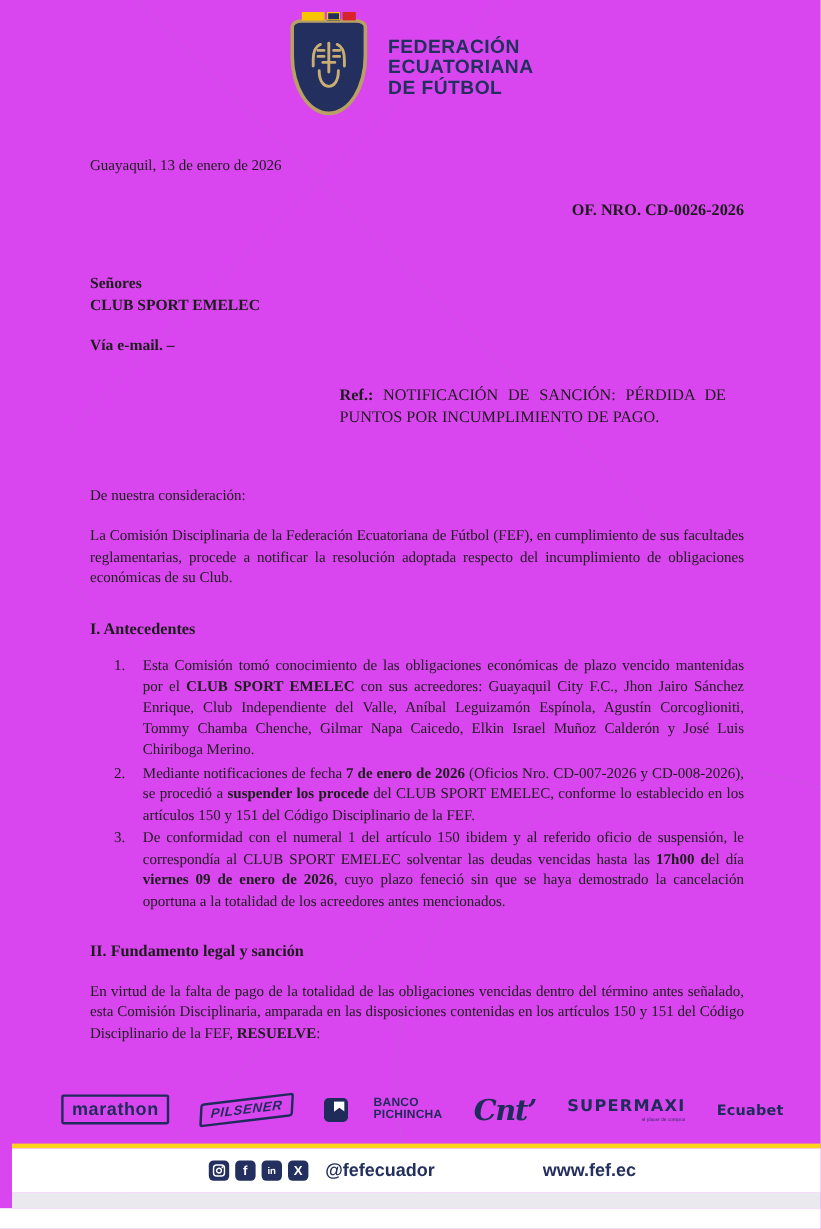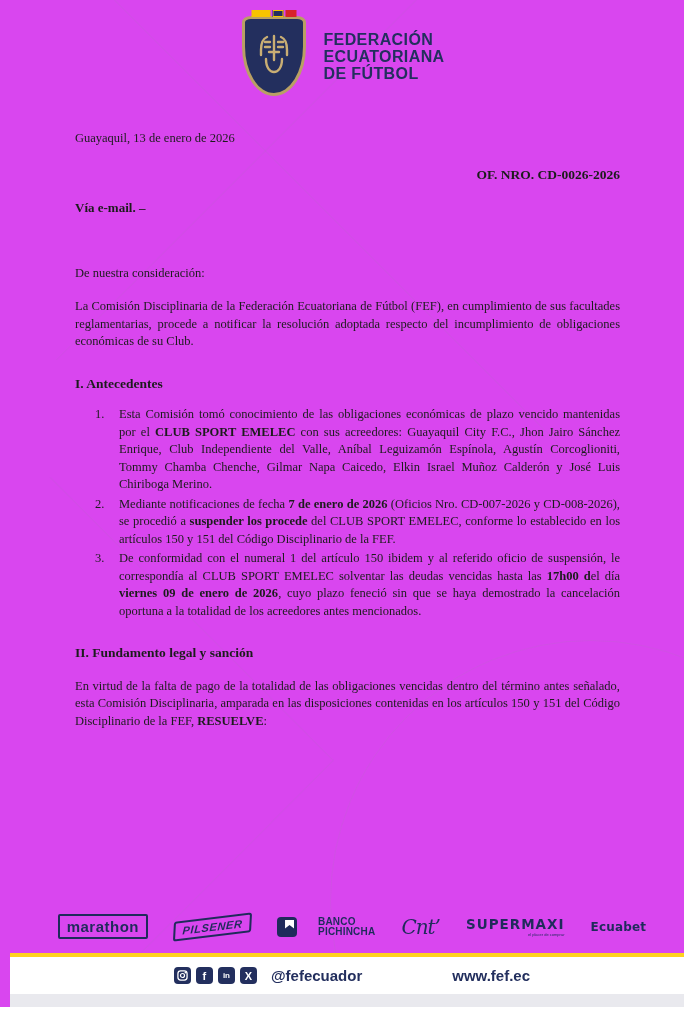--- a/index.html
+++ b/index.html
@@ -65,21 +65,21 @@
     display:flex;justify-content:center;align-items:center;gap:26px;
     color:#1f2b5b;margin-bottom:14px;
     font-family:"Liberation Sans","DejaVu Sans",sans-serif;
   }
   .sp-marathon{border:2px solid #1f2b5b;border-radius:2px;padding:2px 7px;font-weight:bold;font-size:15px;letter-spacing:0.5px;}
   .sp-pilsener{border:2px solid #1f2b5b;border-radius:3px;padding:2px 7px;font-weight:bold;font-style:italic;font-size:11px;letter-spacing:0.5px;transform:skew(-10deg) rotate(-7deg);}
   .sp-banco{display:flex;align-items:center;gap:21px;}
   .banco-icon{position:relative;width:20px;height:20px;background:#1f2b5b;border-radius:4px;}
   .banco-icon::after{content:"";position:absolute;top:3px;right:3px;width:9px;height:9px;background:#fff;clip-path:polygon(0 0,100% 0,100% 100%,50% 62%,0 100%);}
   .banco-text{font-weight:bold;font-size:10px;line-height:10px;letter-spacing:0.2px;}
-  .sp-cnt{font-family:"DejaVu Serif",serif;font-style:italic;font-weight:normal;font-size:20px;letter-spacing:-1px;}
+  .sp-cnt{font-family:"DejaVu Serif",serif;font-style:italic;font-weight:bold;font-size:24px;letter-spacing:-1px;}
   .sp-supermaxi{text-align:right;}
   .sm-main{font-weight:900;font-size:13.5px;letter-spacing:1px;font-family:"DejaVu Sans","Liberation Sans",sans-serif;}
   .sm-tag{font-size:4px;line-height:4px;margin-top:1px;}
   .sp-ecuabet{font-weight:900;font-size:12px;letter-spacing:0.2px;font-family:"DejaVu Sans","Liberation Sans",sans-serif;}
 
   .yellow-line{height:4px;background:#ffd21e;}
   .social-bar{
     height:37px;background:#ffffff;
     display:flex;align-items:center;justify-content:center;gap:12px;
     font-family:"Liberation Sans","DejaVu Sans",sans-serif;
@@ -130,22 +130,27 @@
       <div>FEDERACIÓN</div>
       <div>ECUATORIANA</div>
       <div>DE FÚTBOL</div>
     </div>
   </div>
 
   <div class="content">
     <div class="date-line">Guayaquil, 13 de enero de 2026</div>
     <div class="of-line">OF. NRO. CD-0026-2026</div>
 
+    <div class="recipient">
+      <div>Señores</div>
+      <div>CLUB SPORT EMELEC</div>
+    </div>
     <div class="via">Vía e-mail. –</div>
 
+    <div class="ref-block"><span class="b">Ref.:</span><span> NOTIFICACIÓN DE SANCIÓN: PÉRDIDA DE PUNTOS POR INCUMPLIMIENTO DE PAGO.</span></div>
 
     <div class="greeting">De nuestra consideración:</div>
 
     <p class="body">La Comisión Disciplinaria de la Federación Ecuatoriana de Fútbol (FEF), en cumplimiento de sus facultades reglamentarias, procede a notificar la resolución adoptada respecto del incumplimiento de obligaciones económicas de su Club.</p>
 
     <h2 class="sec">I. Antecedentes</h2>
 
     <div class="list">
       <div class="list-item">
         <span class="num">1.</span><span>Esta Comisión tomó conocimiento de las obligaciones económicas de plazo vencido mantenidas por el </span><span class="bseg">CLUB SPORT EMELEC</span><span> con sus acreedores: Guayaquil City F.C., Jhon Jairo Sánchez Enrique, Club Independiente del Valle, Aníbal Leguizamón Espínola, Agustín Corcoglioniti, Tommy Chamba Chenche, Gilmar Napa Caicedo, Elkin Israel Muñoz Calderón y José Luis Chiriboga Merino.</span>

